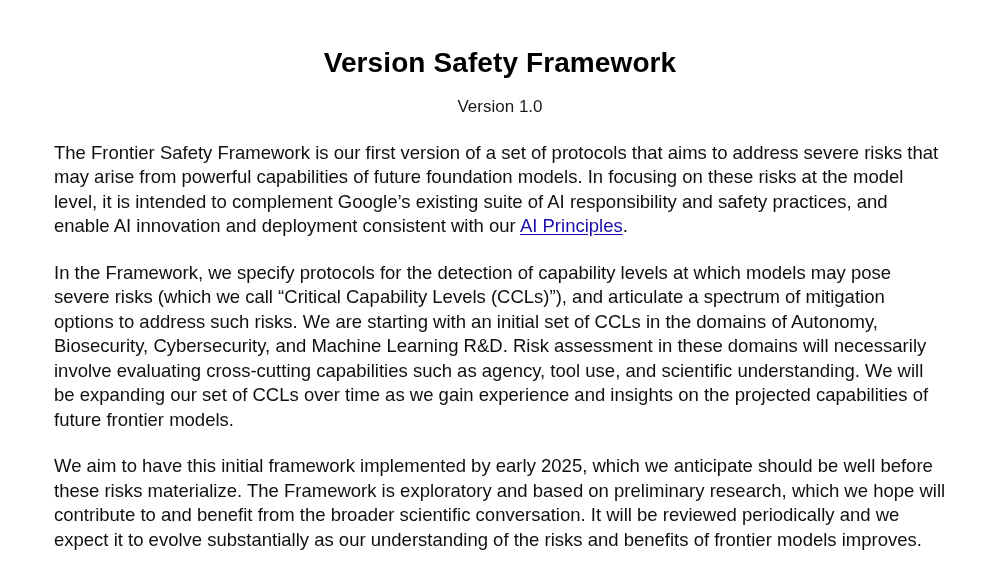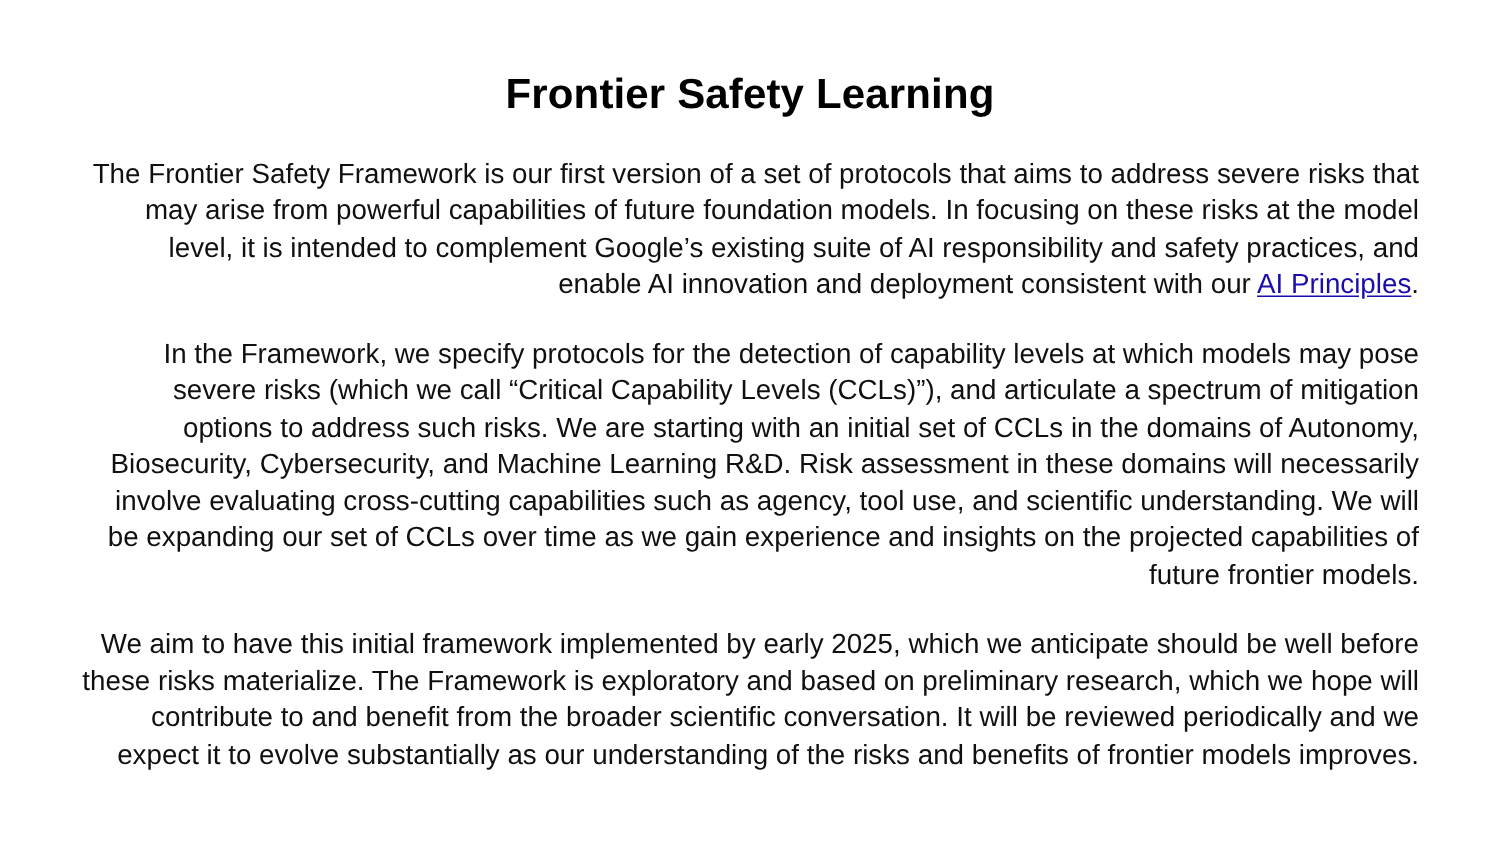--- a/index.html
+++ b/index.html
@@ -43,38 +43,39 @@
   }
   .body-content {
     padding: 0 54px 0 54px;
     margin-top: 24px;
   }
   p.para {
     font-size: 18.5px;
     line-height: 24.5px;
     margin: 0 0 22px 0;
     color: #101010;
-    text-align: right;
+    text-align: left;
   }
   p.para:last-child {
     margin-bottom: 12px;
   }
   a.inline-link {
     color: #1a0dab;
     text-decoration: underline;
     text-underline-offset: 2px;
   }
 </style>
 </head>
 <body>
 
 <div class="page">
 
-  <h1 class="doc-title">Frontier Safety Learning</h1>
+  <h1 class="doc-title">Version Safety Framework</h1>
 
+  <div class="doc-version">Version 1.0</div>
 
   <div class="body-content">
 
     <p class="para">
       <span>The Frontier Safety Framework is our first version of a set of protocols that aims to address severe risks that may arise from powerful capabilities of future foundation models. In focusing on these risks at the model level, it is intended to complement Google’s existing suite of AI responsibility and safety practices, and enable AI innovation and deployment consistent with our </span><a class="inline-link" href="#">AI Principles</a><span>.</span>
     </p>
 
     <p class="para">
       <span>In the Framework, we specify protocols for the detection of capability levels at which models may pose severe risks (which we call “Critical Capability Levels (CCLs)”), and articulate a spectrum of mitigation options to address such risks. We are starting with an initial set of CCLs in the domains of Autonomy, Biosecurity, Cybersecurity, and Machine Learning R&amp;D. Risk assessment in these domains will necessarily involve evaluating cross-cutting capabilities such as agency, tool use, and scientific understanding. We will be expanding our set of CCLs over time as we gain experience and insights on the projected capabilities of future frontier models.</span>
     </p>

